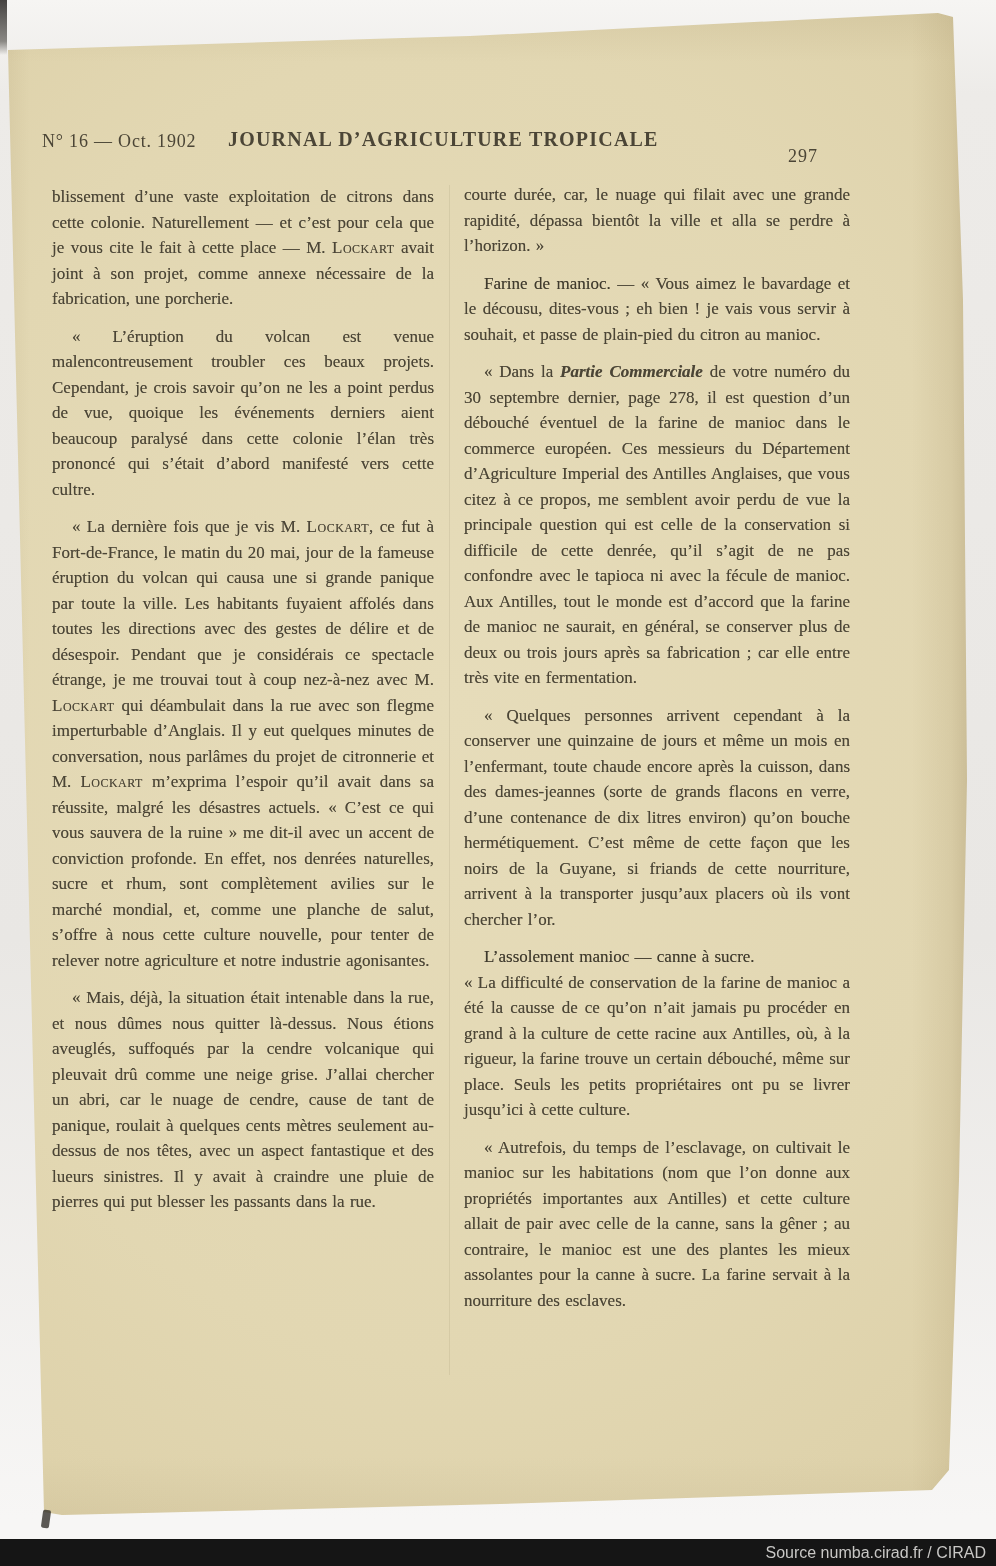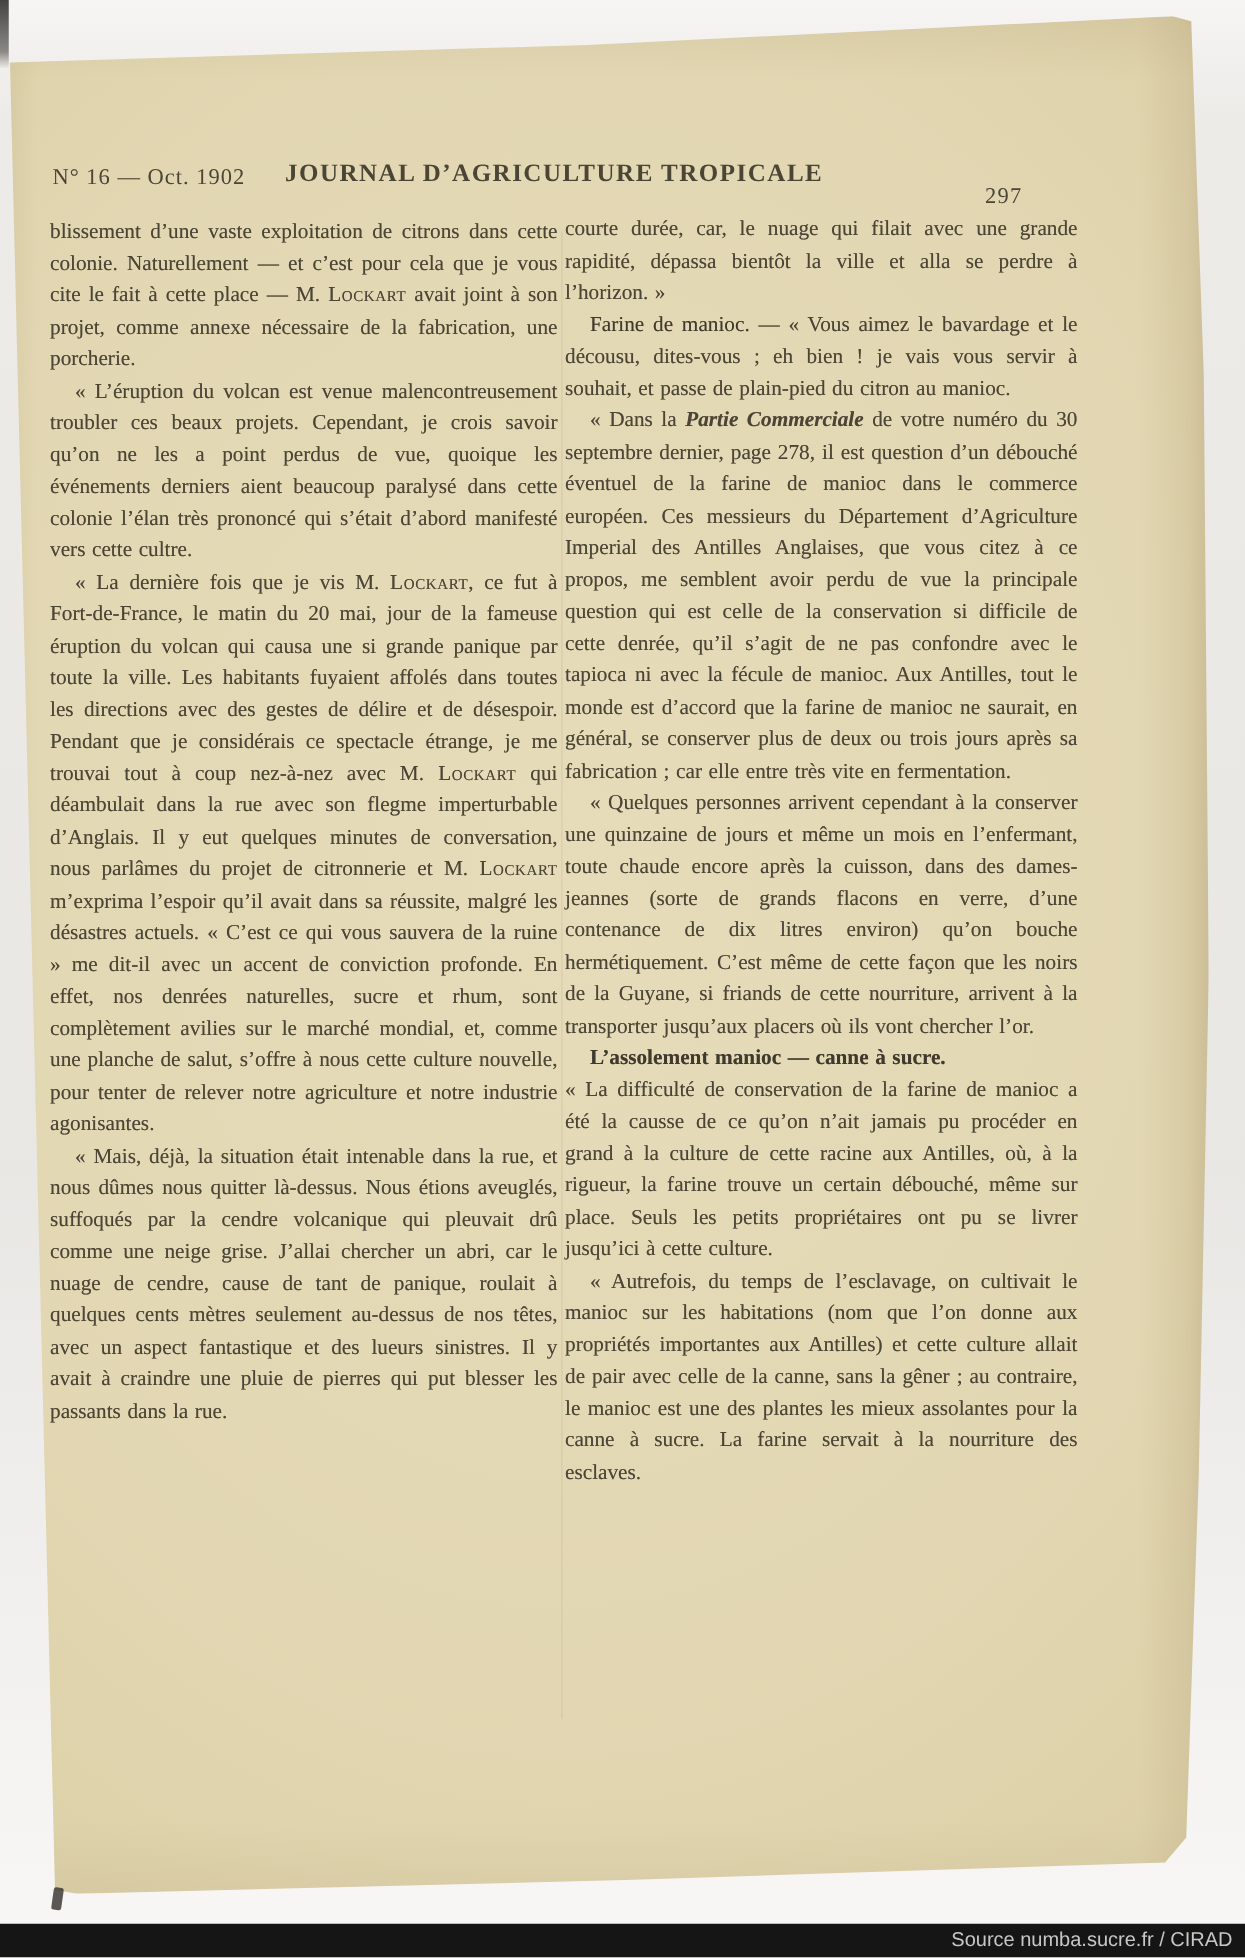--- a/index.html
+++ b/index.html
@@ -27,26 +27,26 @@
   .hdr-title{left:228px;top:128px;font-size:20px;font-weight:600;letter-spacing:1.2px;}
   .hdr-page{left:788px;top:146px;font-size:18px;letter-spacing:1px;}
   .col{
     position:absolute;top:172px;width:406px;
     font-size:17px;line-height:25.5px;text-align:justify;
     color:var(--ink,#4b4536);word-spacing:1px;hyphens:auto;
     text-shadow:0 0 0.4px rgba(75,69,54,0.55);
   }
   .col-left{left:40px;}
   .col-right{left:452px;top:170px;width:410px;}
-  .para{margin:0;}
+  .para{margin:12px;}
   .para.indent{text-indent:20px;}
   .seg-sc{font-variant:small-caps;letter-spacing:0.5px;}
   .seg-b{font-weight:normal;color:#3f3a2d;}
   .seg-i{font-style:italic;font-weight:bold;}
-  .seg-block{display:block;font-weight:bold;color:#3f3a2d;}
+  .seg-block{display:block;font-weight:normal;color:#3f3a2d;}
   .col-divider{
     position:absolute;left:449px;top:185px;width:1px;height:1190px;
     background:rgba(95,85,58,0.10);
   }
   .corner-sliver{
     position:absolute;left:0;top:0;width:7px;height:55px;
     background:linear-gradient(180deg,#454341,#8a8884 75%,rgba(138,136,132,0));
   }
   .edge-speck{
     position:absolute;left:42px;top:1510px;width:8px;height:18px;
@@ -89,16 +89,16 @@
         <p class="para indent"><span>« Quelques personnes arrivent cependant à la conserver une quinzaine de jours et même un mois en l’enfermant, toute chaude encore après la cuisson, dans des dames-jeannes (sorte de grands flacons en verre, d’une contenance de dix litres environ) qu’on bouche hermétiquement. C’est même de cette façon que les noirs de la Guyane, si friands de cette nourriture, arrivent à la transporter jusqu’aux placers où ils vont chercher l’or.</span></p>
         <p class="para indent"><span class="seg-b seg-block">L’assolement manioc — canne à sucre.</span><span>« La difficulté de conservation de la farine de manioc a été la causse de ce qu’on n’ait jamais pu procéder en grand à la culture de cette racine aux Antilles, où, à la rigueur, la farine trouve un certain débouché, même sur place. Seuls les petits propriétaires ont pu se livrer jusqu’ici à cette culture.</span></p>
         <p class="para indent"><span>« Autrefois, du temps de l’esclavage, on cultivait le manioc sur les habitations (nom que l’on donne aux propriétés importantes aux Antilles) et cette culture allait de pair avec celle de la canne, sans la gêner ; au contraire, le manioc est une des plantes les mieux assolantes pour la canne à sucre. La farine servait à la nourriture des esclaves.</span></p>
       </div>
   </div>
 
   <div class="corner-sliver"></div>
   <div class="edge-speck"></div>
 
   <div class="source-bar">
-    <span class="source-text">Source numba.sucre.fr / CIRAD</span>
+    <span class="source-text">Source numba.cirad.fr / CIRAD</span>
   </div>
 
 </div>
 
 </body></html>

